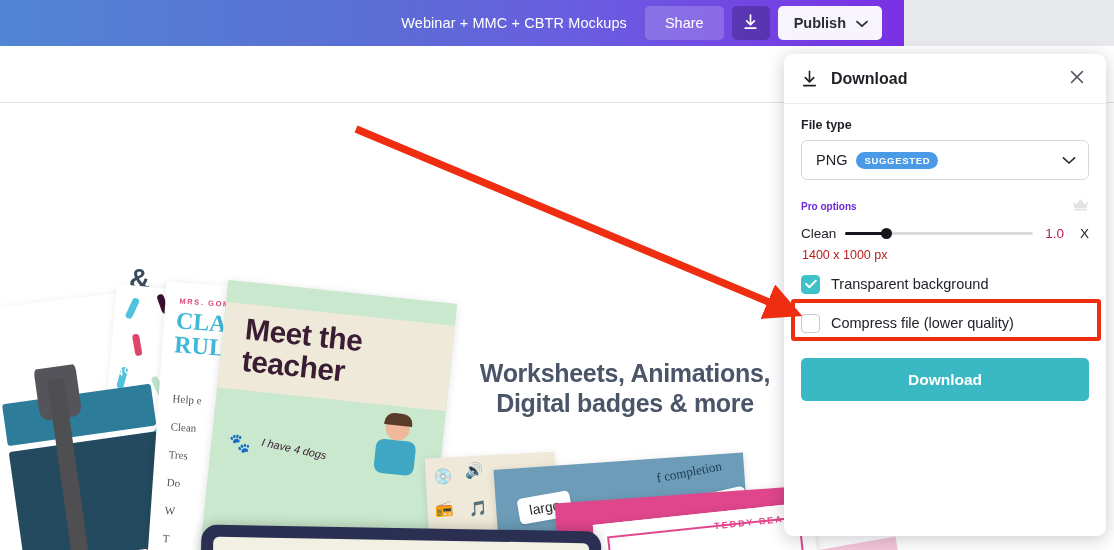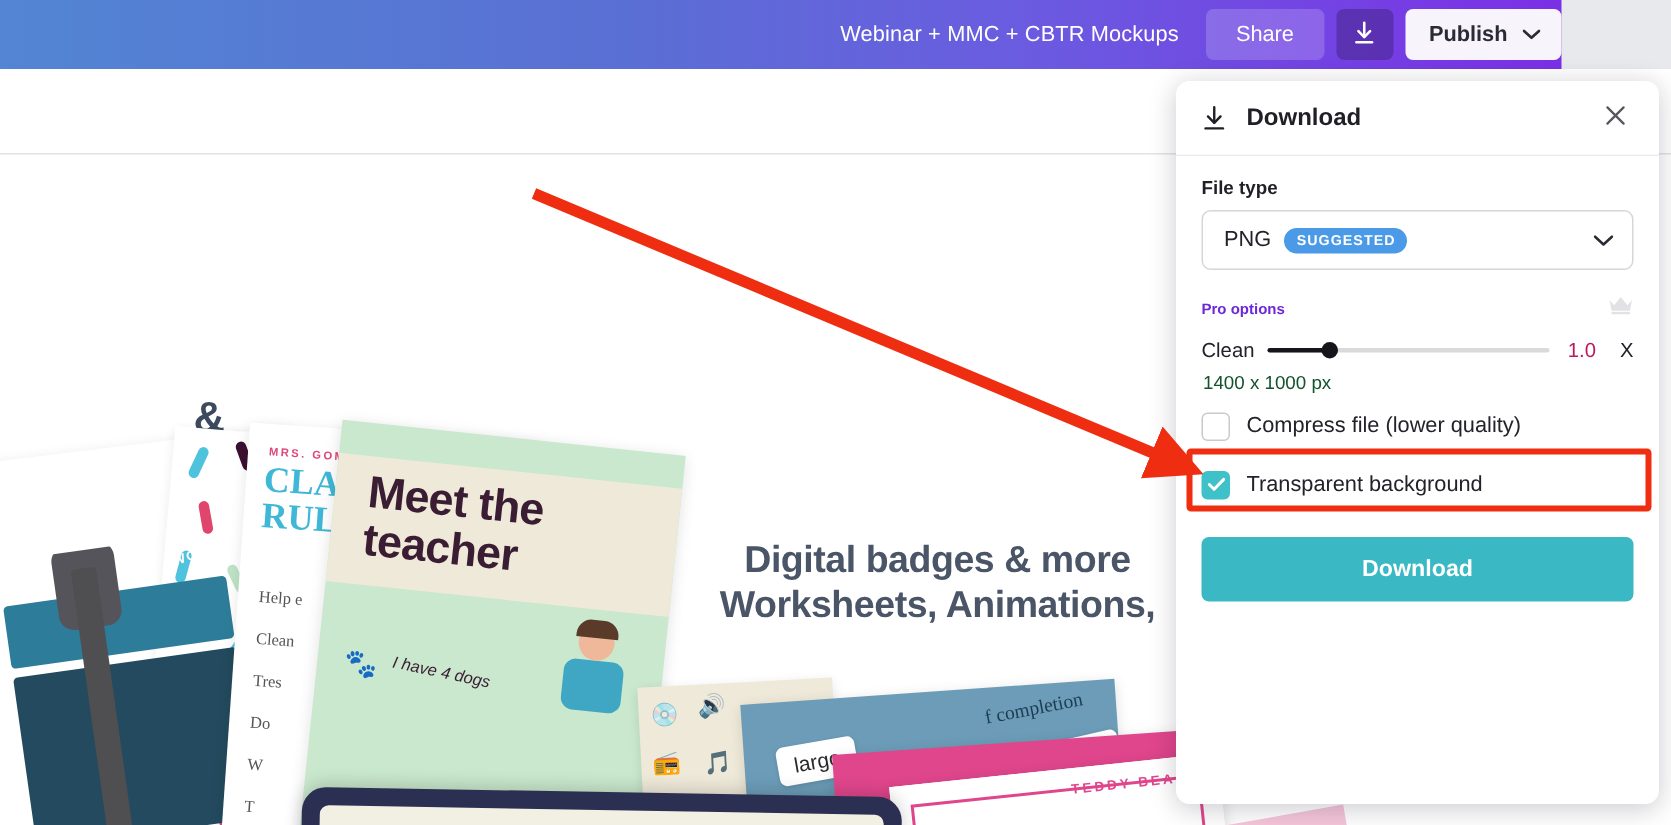--- a/index.html
+++ b/index.html
@@ -6,24 +6,24 @@
   html, body {
     width: 1114px; height: 550px;
     overflow: hidden;
     font-family: "Liberation Sans", sans-serif;
     background: #e8e9ec;
   }
   #app { position: relative; width: 1114px; height: 550px; overflow: hidden; }
 
   
   .topbar {
-    position: absolute; left: 0; top: 0; width: 1041px; height: 46px;
+    position: absolute; left: 0; top: 0; width: 904px; height: 46px;
     background: linear-gradient(90deg, #5285d3 0%, #5a6fd4 40%, #6a5ce0 65%, #7b30e6 100%);
     display: flex; align-items: center; justify-content: flex-end;
-    padding-right: 0; z-index: 40;
+    padding-right: 22px; z-index: 40;
   }
   .doc-title {
     color: #ffffff; font-size: 14.5px; font-weight: 400;
     margin-right: 18px; white-space: nowrap; letter-spacing: .1px;
   }
   .btn-share {
     background: rgba(255,255,255,0.18);
     color: #fff; font-size: 14.5px; font-weight: 500;
     border: none; border-radius: 5px;
     height: 34px; padding: 0 20px; cursor: pointer;
@@ -209,21 +209,21 @@
   }
   .pro-label { font-size: 10px; font-weight: 700; color: #6d28d9; flex: 1; }
   .size-row { display: flex; align-items: center; gap: 12px; margin-top: 10px; }
   .size-label { font-size: 13.5px; color: #22222a; width: 32px; }
   .slider { position: relative; flex: 1; height: 16px; cursor: pointer; }
   .track { position: absolute; top: 7px; left: 0; right: 0; height: 2.5px; background: #dadadd; border-radius: 2px;}
   .track-fill { position: absolute; top: 7px; left: 0; width: 40px; height: 2.5px; background: #15151b; border-radius: 2px;}
   .thumb { position: absolute; top: 3px; left: 36px; width: 11px; height: 11px; border-radius: 50%; background: #15151b;}
   .size-val { font-size: 13.5px; color: #be185d; }
   .size-x { font-size: 13.5px; color: #22222a; margin-left: 4px;}
-  .dim-text { font-size: 12.5px; color: #14532d; margin-top: 7px; margin-left: 1px; }
+  .dim-text { font-size: 12.5px; color: #b91c1c; margin-top: 7px; margin-left: 1px; }
   .check-row {
     display: flex; align-items: center; gap: 11px; height: 34px;
     cursor: pointer; margin-top: 5px;
   }
   .cbox {
     width: 19px; height: 19px; border-radius: 4px;
     border: 1.6px solid #c9c9cf; background: #fff;
     display: flex; align-items: center; justify-content: center; flex: none;
   }
   .cbox.on { background: #3fc1c9; border-color: #3fc1c9; }
@@ -341,22 +341,22 @@
 
       <div class="pc tablet">
         <div class="tablet-screen">
           
           
           
         </div>
       </div>
 
       <div class="headline">
+        <div>Worksheets, Animations,</div>
         <div>Digital badges &amp; more</div>
-        <div>Worksheets, Animations,</div>
       </div>
     </div>
   </div>
 
   <div class="subbar"></div>
 
   <div class="topbar">
     <div class="doc-title">Webinar + MMC + CBTR Mockups</div>
     <button class="btn-share">
       <span>Share</span>
@@ -429,31 +429,31 @@
           <span class="track"></span>
           <span class="track-fill"></span>
           <span class="thumb"></span>
         </span>
         <span class="size-val">1.0</span>
         <span class="size-x">X</span>
       </div>
       <div class="dim-text">1400 x 1000 px</div>
 
       <div class="check-row">
-        <span class="cbox"></span>
-        <span class="check-label">Compress file (lower quality)</span>
-      </div>
-
-      <div class="check-row">
         <span class="cbox on">
           <svg width="12" height="10" viewBox="0 0 12 10" fill="none" stroke="#ffffff" stroke-width="2" stroke-linecap="round" stroke-linejoin="round">
             <path d="M1.2 5 L4.4 8.2 L10.8 1.6"></path>
           </svg>
         </span>
         <span class="check-label">Transparent background</span>
+      </div>
+
+      <div class="check-row">
+        <span class="cbox"></span>
+        <span class="check-label">Compress file (lower quality)</span>
       </div>
 
 
       <button class="dl-btn">Download</button>
     </div>
   </div>
 
   <svg class="annot-svg">
     <defs>
       <marker id="ah" markerWidth="5" markerHeight="5" refX="2.2" refY="2.5" orient="auto">

